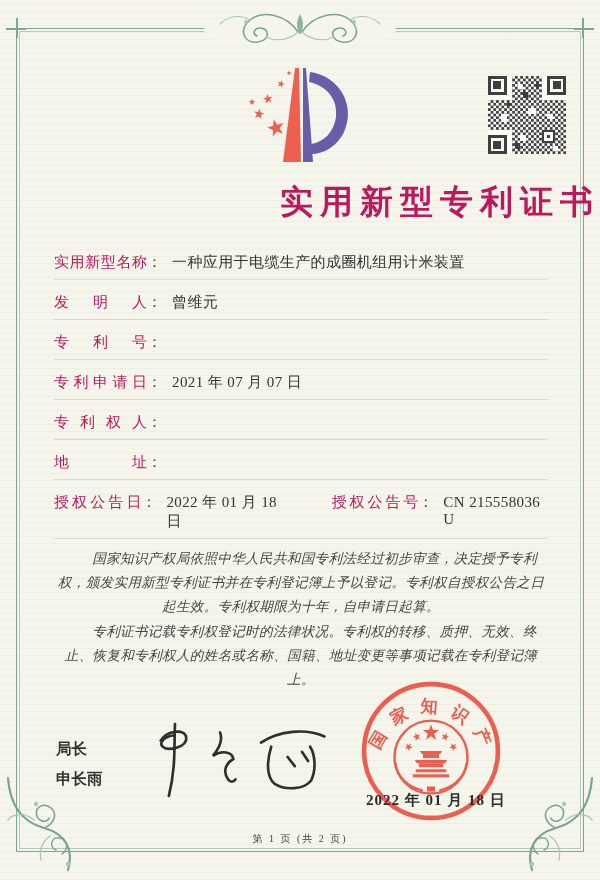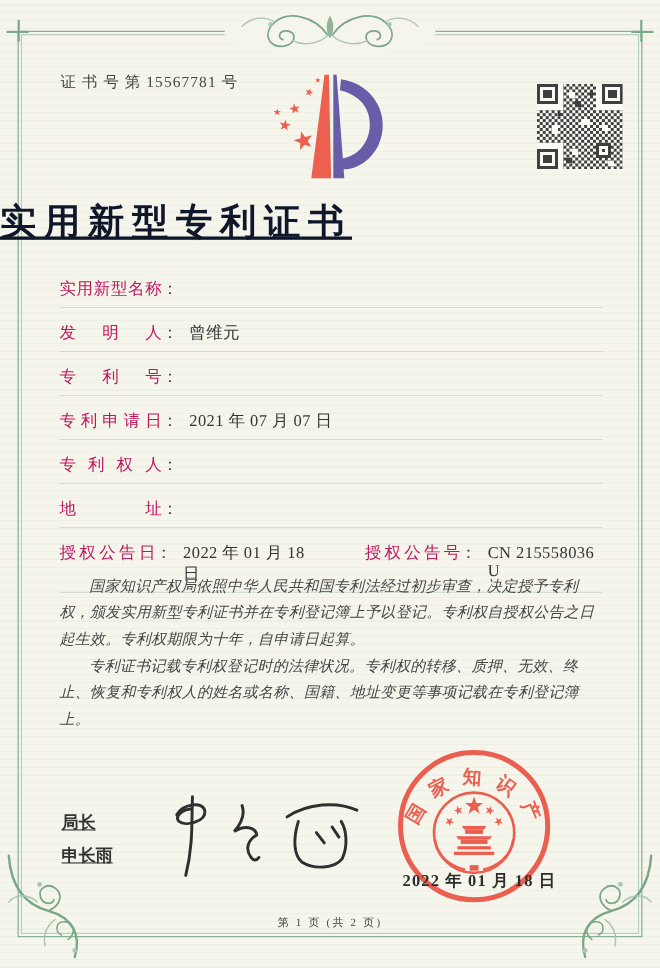--- a/index.html
+++ b/index.html
@@ -8,35 +8,35 @@
         font-family:"Liberation Serif",serif;color:#3b3b3b;}
   .page::before{content:"";position:absolute;inset:0;z-index:0;pointer-events:none;
         background:repeating-linear-gradient(0deg, rgba(150,190,162,.10) 0 1px, transparent 1px 7px);}
   .frame{position:absolute;left:16px;top:28px;width:566px;height:822px;
         border:1.5px solid #7da88c;z-index:1;}
   .frame-inner{position:absolute;inset:2px;border:1px solid #b3ccbc;}
   .tick{position:absolute;background:#7da88c;z-index:1;}
   .cert-no{position:absolute;left:55px;top:66px;font-size:14px;letter-spacing:1px;color:#454545;z-index:2;}
   .logo{position:absolute;left:232px;top:62px;width:132px;height:112px;z-index:2;}
   .qr{position:absolute;left:488px;top:76px;width:78px;height:78px;z-index:2;}
-  .title{position:absolute;left:0;right:0;top:180px;text-align:left;font-size:33px;font-weight:bold;
-        letter-spacing:7px;color:#0f172a;z-index:2;text-decoration:underline;}
+  .title{position:absolute;left:0;right:0;top:180px;text-align:right;font-size:33px;font-weight:bold;
+        letter-spacing:7px;color:#be185d;z-index:2;}
   .fields{position:absolute;left:54px;right:52px;top:240px;z-index:2;}
   .frow{display:flex;align-items:baseline;padding:13px 0 7px;
         border-bottom:1px solid rgba(125,150,132,.25);font-size:15px;}
   .flabel{display:inline-block;width:93px;text-align:justify;text-align-last:justify;color:#be185d;}
   .fcolon{margin-right:10px;}
   .fvalue{letter-spacing:.4px;color:#333;}
   .pair2{margin-left:43px;display:flex;align-items:baseline;}
-  .paras{position:absolute;left:54px;right:52px;top:521px;z-index:2;}
+  .paras{position:absolute;left:54px;right:52px;top:547px;z-index:2;text-align:center;}
   .paras p{margin:0;text-indent:2em;font-size:13.6px;line-height:1.78;font-style:italic;
         color:#454545;letter-spacing:.3px;}
   .issuer{position:absolute;left:56px;top:734px;z-index:2;
         font-family:"Liberation Sans",sans-serif;font-weight:bold;font-size:15.5px;
-        line-height:1.95;color:#333;text-decoration:underline;}
+        line-height:1.95;color:#333;}
   .signature{position:absolute;left:132px;top:718px;width:215px;height:82px;z-index:2;}
   .seal{position:absolute;left:356px;top:676px;width:150px;height:150px;z-index:3;opacity:.9;}
   .seal-date{position:absolute;left:366px;top:791px;z-index:4;font-weight:bold;font-size:15px;
         letter-spacing:1px;color:#2c2c2c;}
   .footer{position:absolute;left:0;right:0;top:832px;text-align:center;font-size:10px;
         letter-spacing:2px;color:#444;z-index:2;}
   .orn-top{position:absolute;left:188px;top:4px;width:224px;height:54px;z-index:2;}
   .orn-br{position:absolute;right:6px;bottom:8px;width:92px;height:96px;z-index:2;}
   .orn-bl{position:absolute;left:6px;bottom:8px;width:92px;height:96px;z-index:2;transform:scaleX(-1);}
 </style>
@@ -86,21 +86,20 @@
       <path d="M90,2 C88,30 76,46 54,52 C32,58 24,74 30,94" stroke-width="2.2"></path>
       <path d="M54,52 C44,48 40,38 47,32 C54,26 64,31 61,40 C59,46 51,47 49,42" stroke-width="1.6"></path>
       <path d="M36,78 C29,73 30,63 39,62 C47,61 49,71 42,74" stroke-width="1.4"></path>
       <path d="M64,44 C74,36 84,37 90,44" stroke-width="1.3" stroke="#a8c6b2"></path>
       <path d="M48,60 C56,66 59,74 57,84" stroke-width="1.3" stroke="#a8c6b2"></path>
     </g>
     <circle cx="62" cy="28" r="2.2" fill="#a8c6b2"></circle>
     <circle cx="30" cy="88" r="2.2" fill="#a8c6b2"></circle>
   </svg>
 
-  <div class="cert-no">证 书 号 第 15567781 号</div>
 
   <svg class="logo" viewBox="0 0 132 112">
     <defs>
       <path id="star-a" d="M0,-10 L2.35,-3.24 L9.51,-3.09 L3.8,1.24 L5.88,8.09 L0,4 L-5.88,8.09 L-3.8,1.24 L-9.51,-3.09 L-2.35,-3.24 Z"></path>
     </defs>
     <polygon points="63,6 67,6 69,100 51,100" fill="#ed5f4e"></polygon>
     <polygon points="71,6 74,6 81,100 71,100" fill="#695ca9"></polygon>
     <path d="M78,10 C108,14 124,44 112,70 C104,86 90,92 80,92 L79,82 C92,80 102,70 104,55 C106,36 94,24 77,20 Z" fill="#695ca9"></path>
     <g fill="#ed5f4e">
       <use href="#star-a" transform="translate(44,66) scale(0.9) rotate(-15)"></use>
@@ -148,20 +147,21 @@
       <rect x="21" y="21" width="3" height="3" fill="#fbfaf5"></rect>
       <rect x="22" y="22" width="1" height="1" fill="#3f3f3f"></rect>
   </svg>
 
   <div class="title">实用新型专利证书</div>
 
   <div class="fields">
     <div class="frow">
       <span class="flabel">实用新型名称</span>
         <span class="fcolon">：</span>
+        <span class="fvalue">一种应用于电缆生产的成圈机组用计米装置</span>
     </div>
     <div class="frow">
       <span class="flabel">发明人</span>
         <span class="fcolon">：</span>
         <span class="fvalue">曾维元</span>
     </div>
     <div class="frow">
       <span class="flabel">专利号</span>
         <span class="fcolon">：</span>
     </div>

